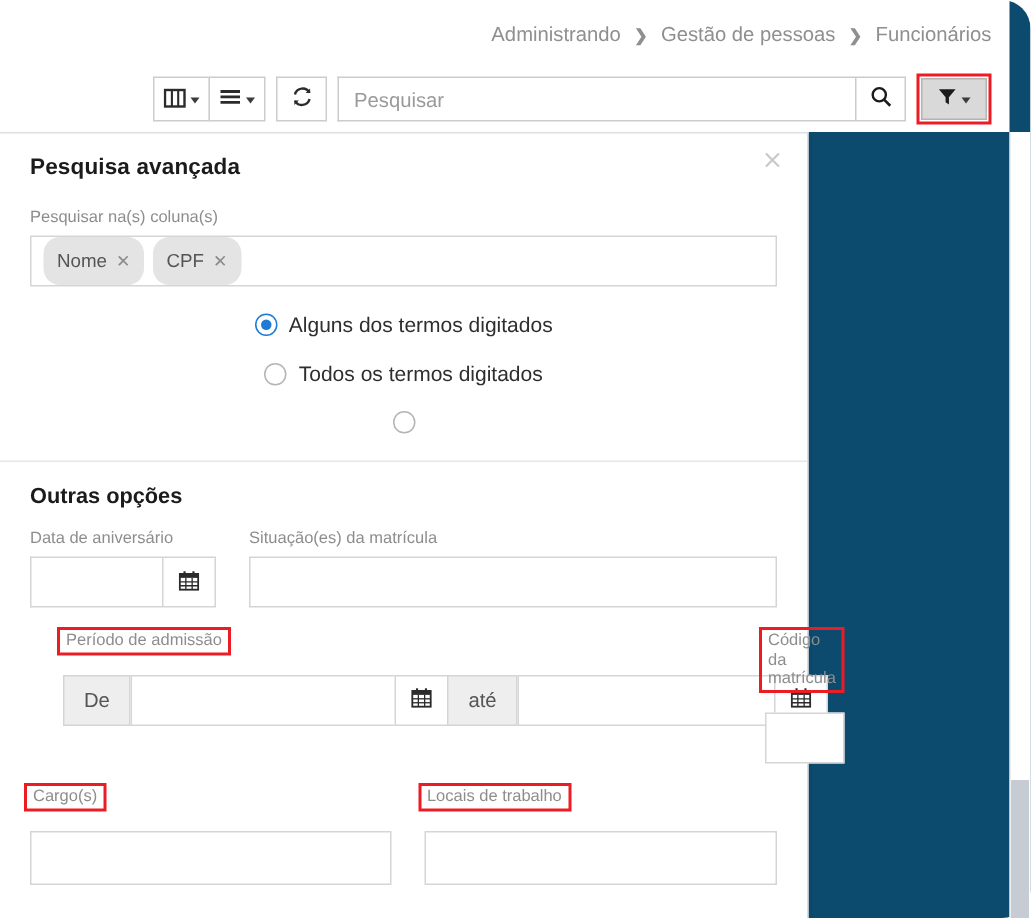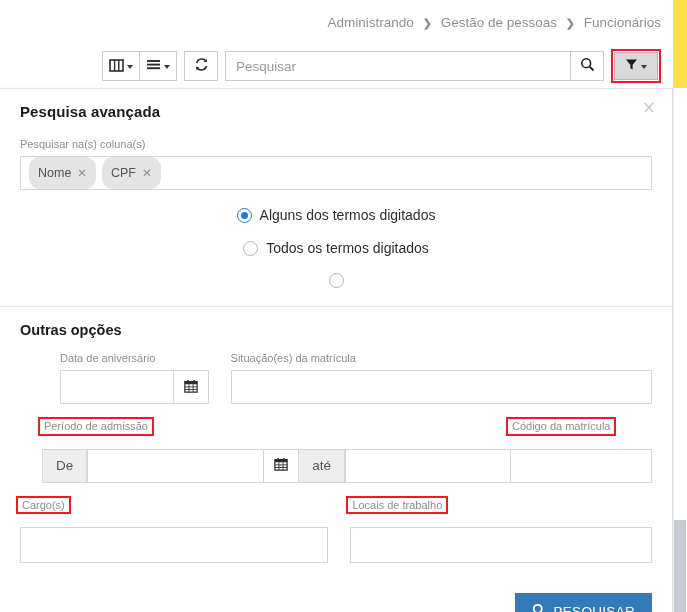--- a/index.html
+++ b/index.html
@@ -6,21 +6,21 @@
   html, body {
     margin: 0; padding: 0;
     width: 687px; height: 612px;
     overflow: hidden;
     background: #ffffff;
     font-family: "Liberation Sans", sans-serif;
     font-size: 13px;
     color: #333333;
   }
 
-  #root { position: relative; width: 687px; height: 612px; background:#fde047; }
+  #root { position: relative; width: 687px; height: 612px; background:#0c4a6e;border-radius:19px; }
 
   
   .breadcrumb-bar {
     position: absolute; left: 0; top: 0; width: 673px; height: 44px;
     display: flex; align-items: center; justify-content: flex-end;
     padding-right: 12px;
     background: #ffffff;
   }
   .breadcrumb { font-size: 13.5px; color: #8a8a8a; white-space: nowrap; }
   .breadcrumb .crumb { color: #8f8f8f; }
@@ -67,21 +67,21 @@
   }
   .filter-btn {
     height: 28px; width: 44px;
     background: #d9d9d9; border: 1px solid #b4b4b4;
     display: flex; align-items: center; justify-content: center; gap: 3px;
     cursor: pointer;
   }
 
   
   .panel {
-    position: absolute; left: 0; top: 88px; width: 673px; height: 524px;
+    position: absolute; left: 0; top: 88px; width: 539px; height: 524px;
     background: #ffffff;
     border-top: 1px solid #e0e0e0;
     border-right: 1px solid #dcdcdc;
     box-shadow: 0 1px 3px rgba(0,0,0,.09);
   }
   .panel-head { position: relative; padding: 14px 20px 0 20px; }
   .panel-title { font-size: 15px; font-weight: bold; color: #1b1b1b; letter-spacing: .1px; }
   .panel-close {
     position: absolute; right: 16px; top: 10px;
     font-size: 17px; color: #c9c9c9; cursor: pointer; line-height: 1;
@@ -270,21 +270,21 @@
         </div>
       </div>
     </div>
 
     <div class="divider"></div>
 
     <div class="section" style="margin-top:15px;">
       <div class="section-title">Outras opções</div>
     </div>
 
-    <div class="section row" style="margin-top:14px;margin-left:40px;">
+    <div class="section row" style="margin-top:14px;">
       <div class="col" style="width:165px;">
         <div class="field-label">Data de aniversário</div>
         <div class="grp">
           <input class="inp" type="text" style="">
           <div class="addon btn">
             <span>
               <svg width="14" height="14" viewBox="0 0 16 16">
                 <rect x="1" y="3" width="14" height="12" fill="none" stroke="#2b2b2b" stroke-width="1.4"></rect>
                 <rect x="1" y="3" width="14" height="3" fill="#2b2b2b"></rect>
                 <line x1="4.6" y1="1" x2="4.6" y2="4" stroke="#2b2b2b" stroke-width="1.6"></line>

